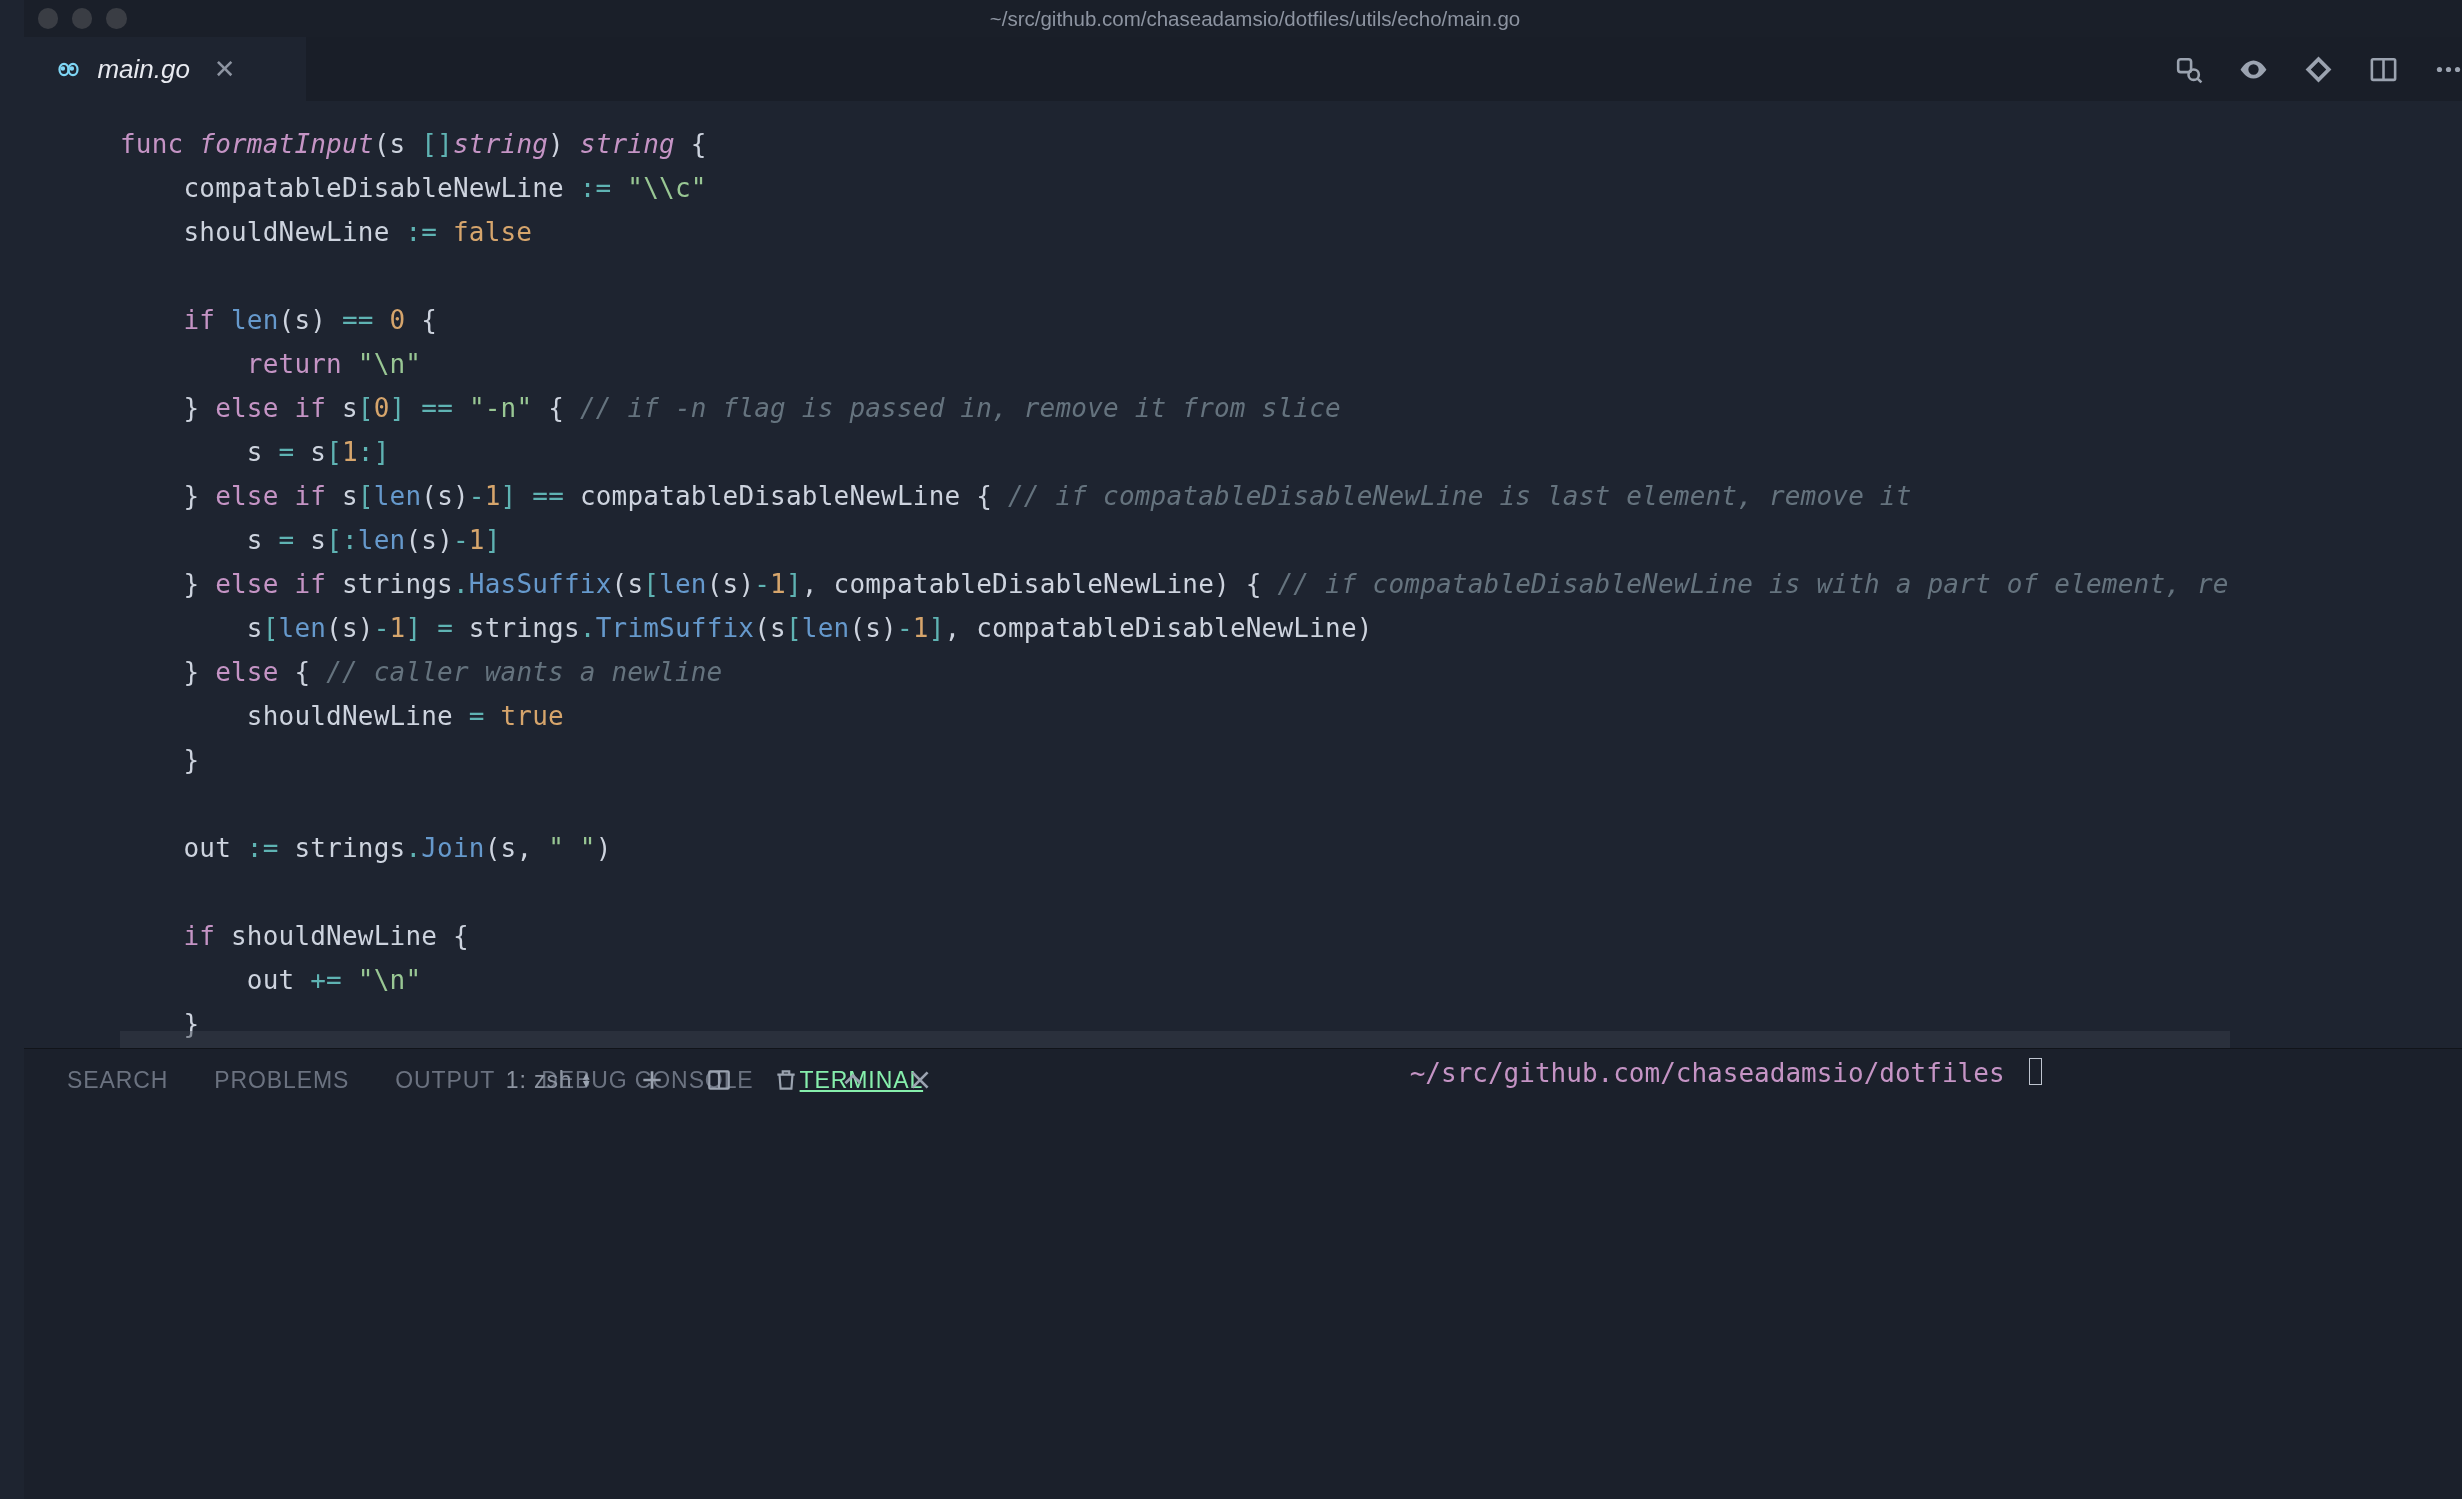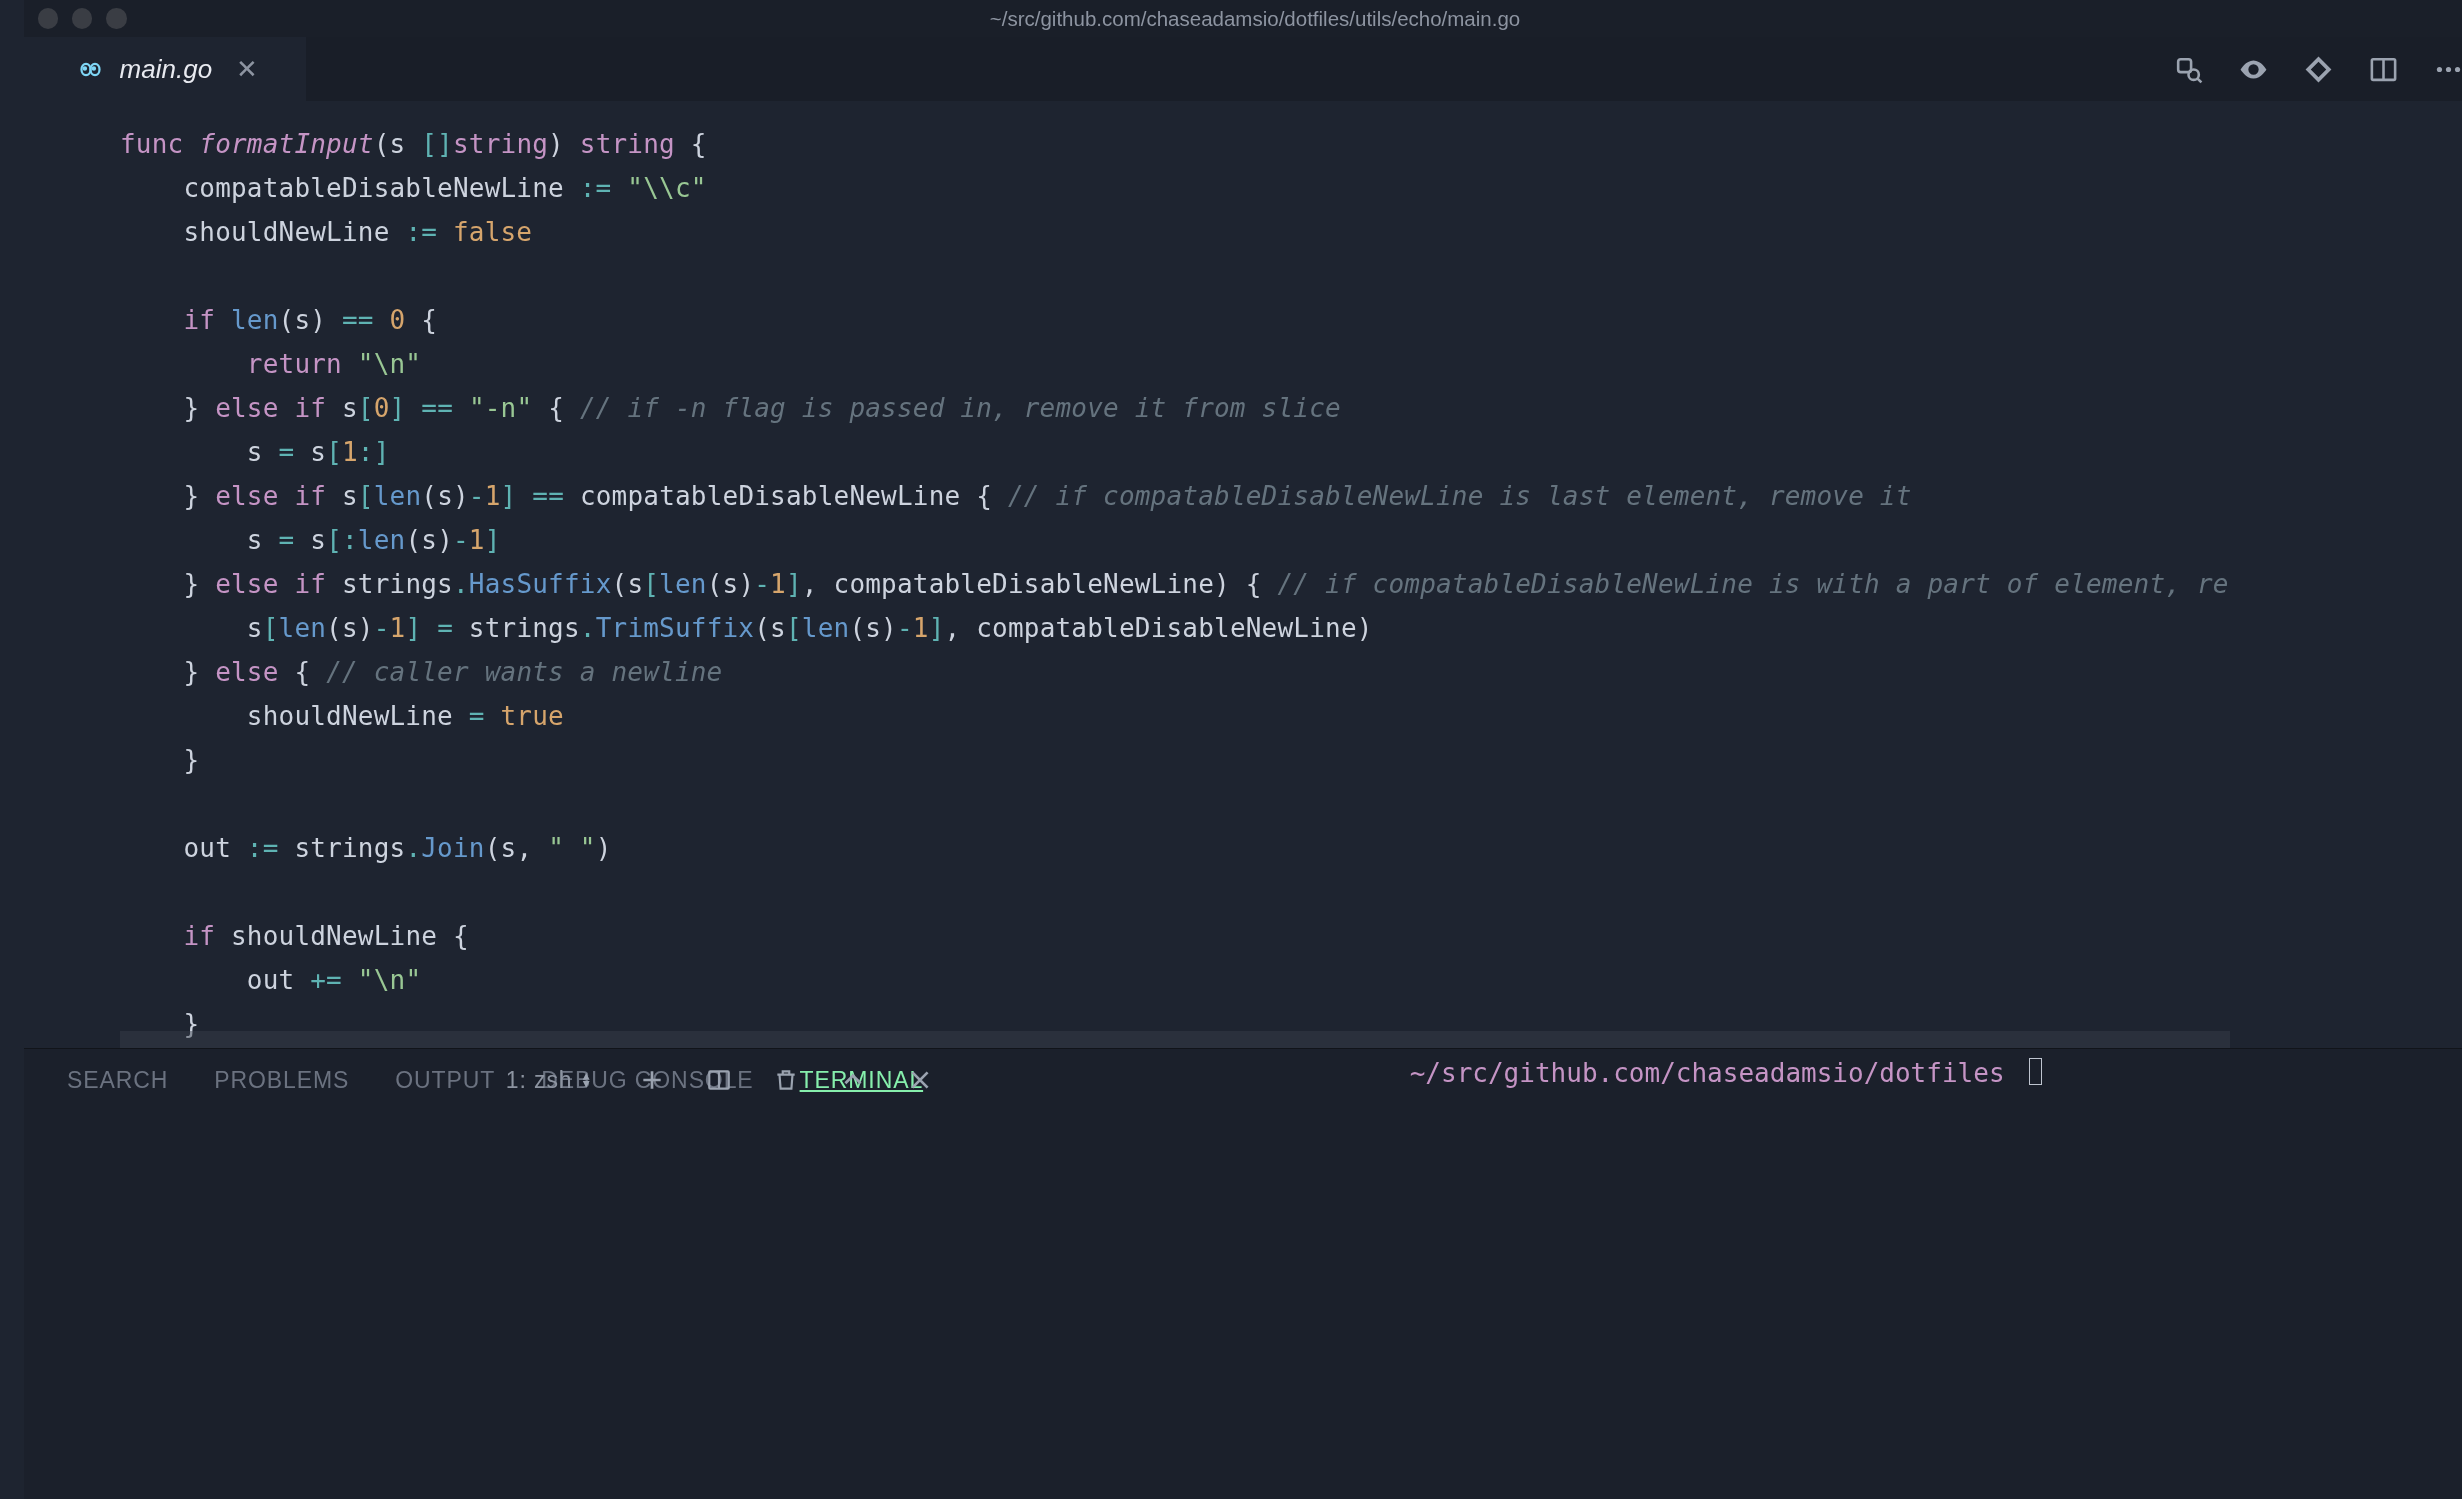--- a/index.html
+++ b/index.html
@@ -59,21 +59,20 @@
     position: relative;
   }
   .tab {
     display: flex; align-items: center; gap: 15.4px;
     padding: 0 26px 0 31px;
     background: var(--tab-active-bg);
     min-width: 282px;
     font-style: italic;
     font-size: 26px;
     color: #e8eaf0;
-    justify-content: center;
   }
   .tab .go-icon {
     width: 27px; height: 27px; border-radius: 5.1px;
     display:flex;align-items:center;justify-content:center;
     color:#7fd6f5; font-size:22px; font-style:normal; font-weight:bold;
   }
   .tab .close { color: var(--fg-dim); font-style: normal; font-size: 26px; margin-left: 8.5px;}
   .tabrow-right {
     position: absolute; right: 20.5px; top: 0; bottom: 0;
     display: flex; align-items: center; gap: 31px;
@@ -90,21 +89,21 @@
   pre.code {
     margin: 0; padding: 20.5px 0 20.5px 96px;
     font-family: "SF Mono", ui-monospace, Menlo, Consolas, monospace;
     font-size: 26px; line-height: 44px;
     white-space: pre; color: var(--fg);
     letter-spacing: 0.2px;
   }
   .kw  { color: var(--keyword); }
   .fnm { color: var(--fn); font-style: italic; }
   .bi  { color: var(--builtin); }
-  .ty  { color: var(--type); }
+  .ty  { color: var(--type); font-style: italic; }
   .str { color: var(--str); }
   .num { color: var(--num); }
   .lit { color: var(--lit); }
   .op  { color: var(--op); }
   .pn  { color: var(--fg); }
   .id  { color: var(--fg); }
   .cm  { color: var(--comment); font-style: italic; }
   .hscroll {
     position: absolute; left: 96px; right: 256px; bottom: 0; height: 17px;
     background: var(--scrollbar); opacity: .45;

